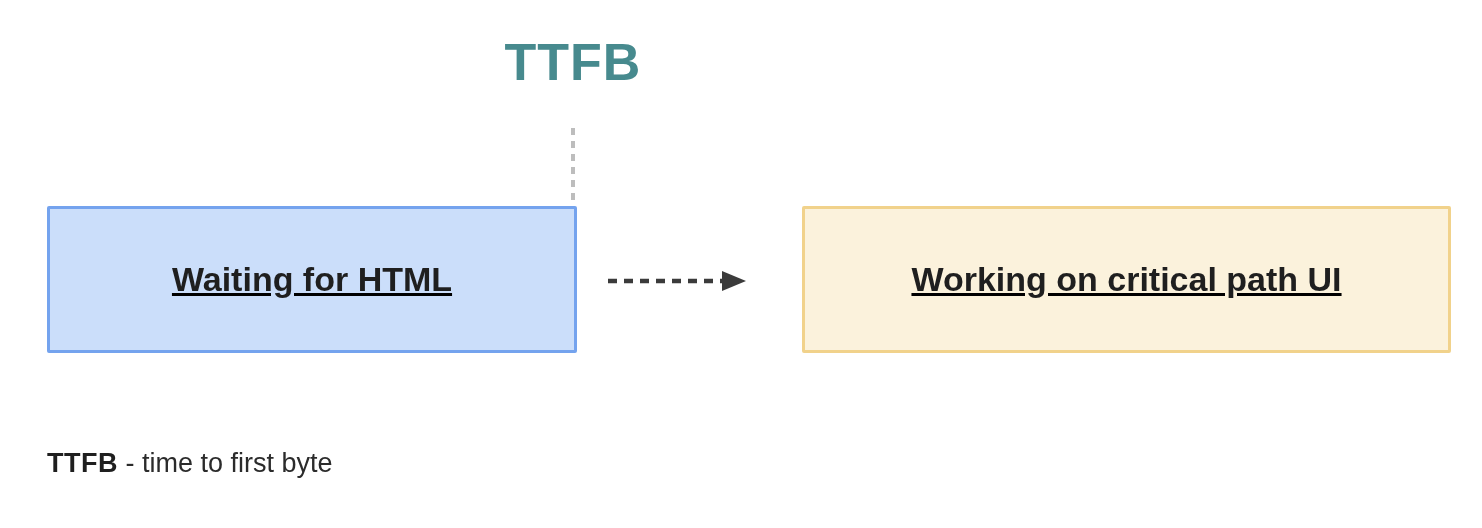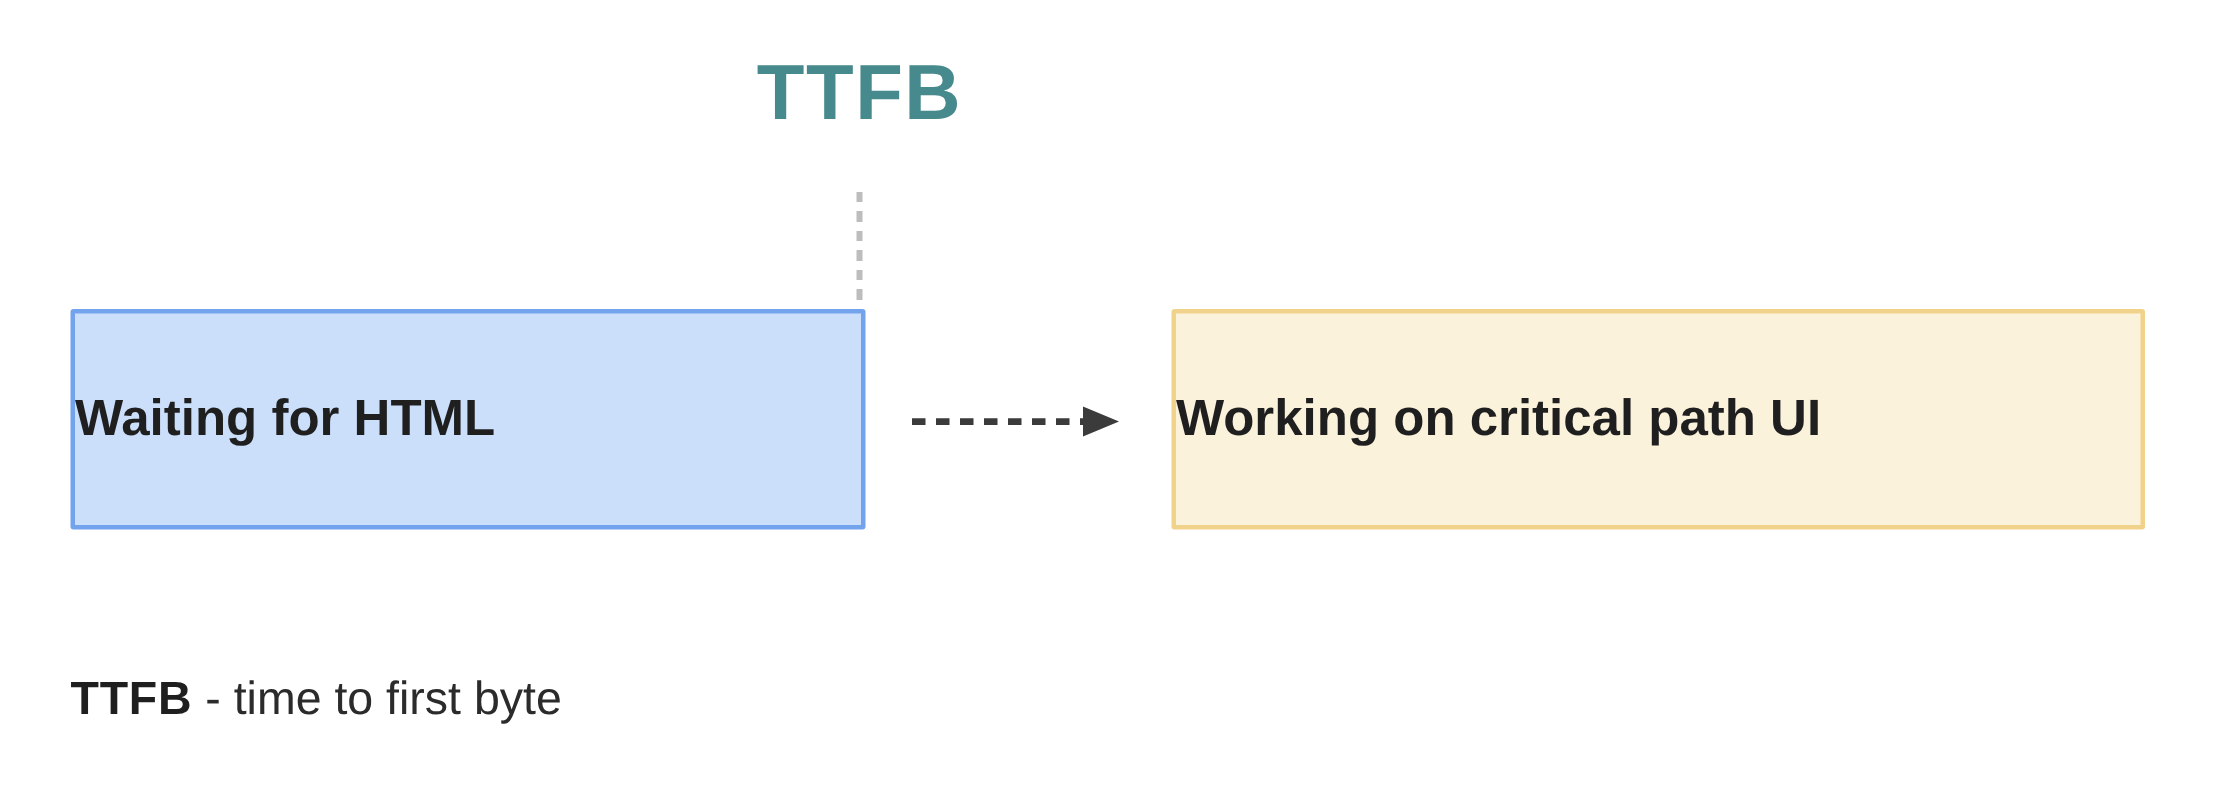--- a/index.html
+++ b/index.html
@@ -39,52 +39,53 @@
     );
   }
 
   
   .node {
     position: absolute;
     top: 206px;
     height: 147px;
     display: flex;
     align-items: center;
-    justify-content: flex-start;
+    justify-content: center;
     border-radius: 2px;
+    text-decoration: underline;
   }
   .node-label {
     font-size: 34px;
     font-weight: 700;
     color: #1f1f1f;
     white-space: nowrap;
   }
   .node-blue {
     left: 47px; width: 530px;
     background: #cbdefa;
     border: 3px solid #74a3ee;
   }
   .node-yellow {
-    left: 781px; width: 649px;
+    left: 802px; width: 649px;
     background: #fbf2dc;
     border: 3px solid #f1d28b;
   }
 
   
   .edge-arrow {
     position: absolute;
     left: 600px; top: 266px;
     width: 150px; height: 30px;
   }
 
   
   .legend {
     position: absolute;
     left: 47px; top: 448px;
-    font-size: 31px;
+    font-size: 27px;
     color: #2b2b2b;
     white-space: nowrap;
   }
   .legend-term {
     font-weight: 800;
     color: #1f1f1f;
     letter-spacing: 0.5px;
   }
   .legend-sep, .legend-def { font-weight: 400; }
 </style>

